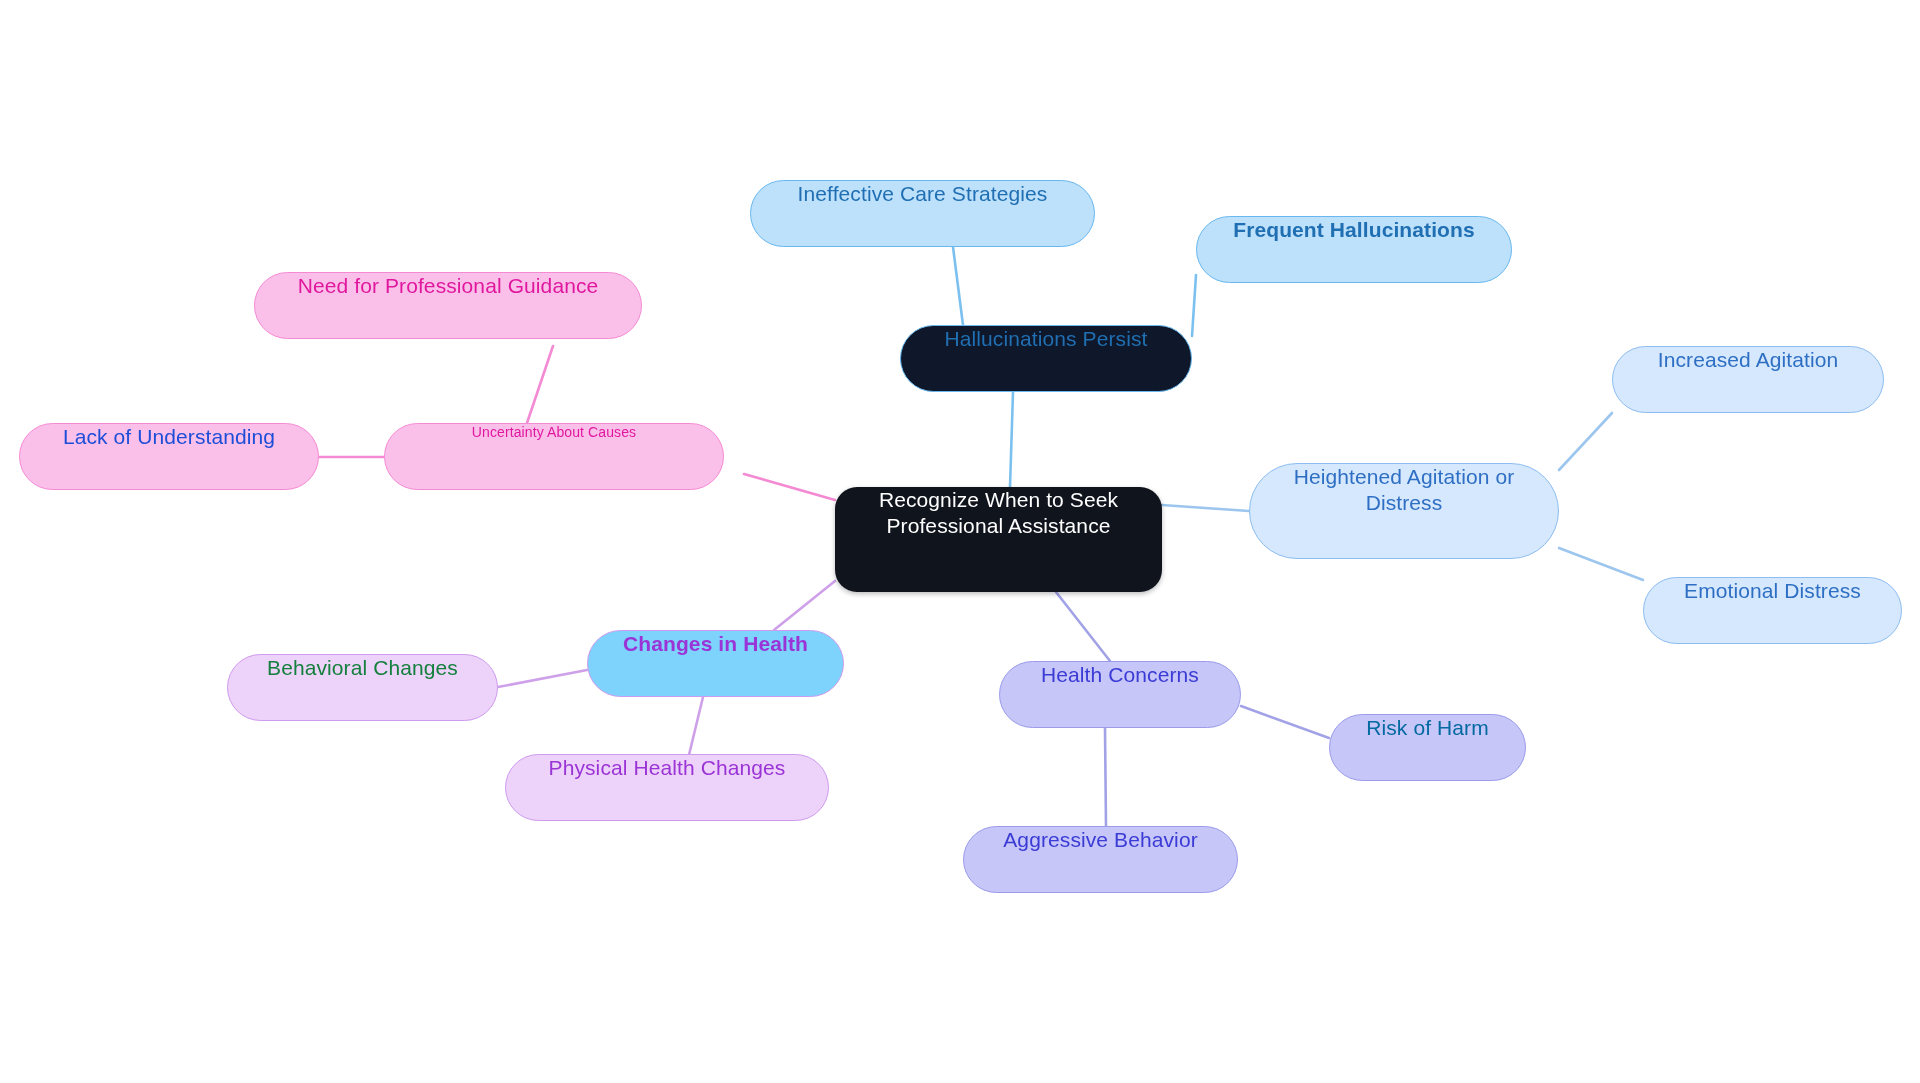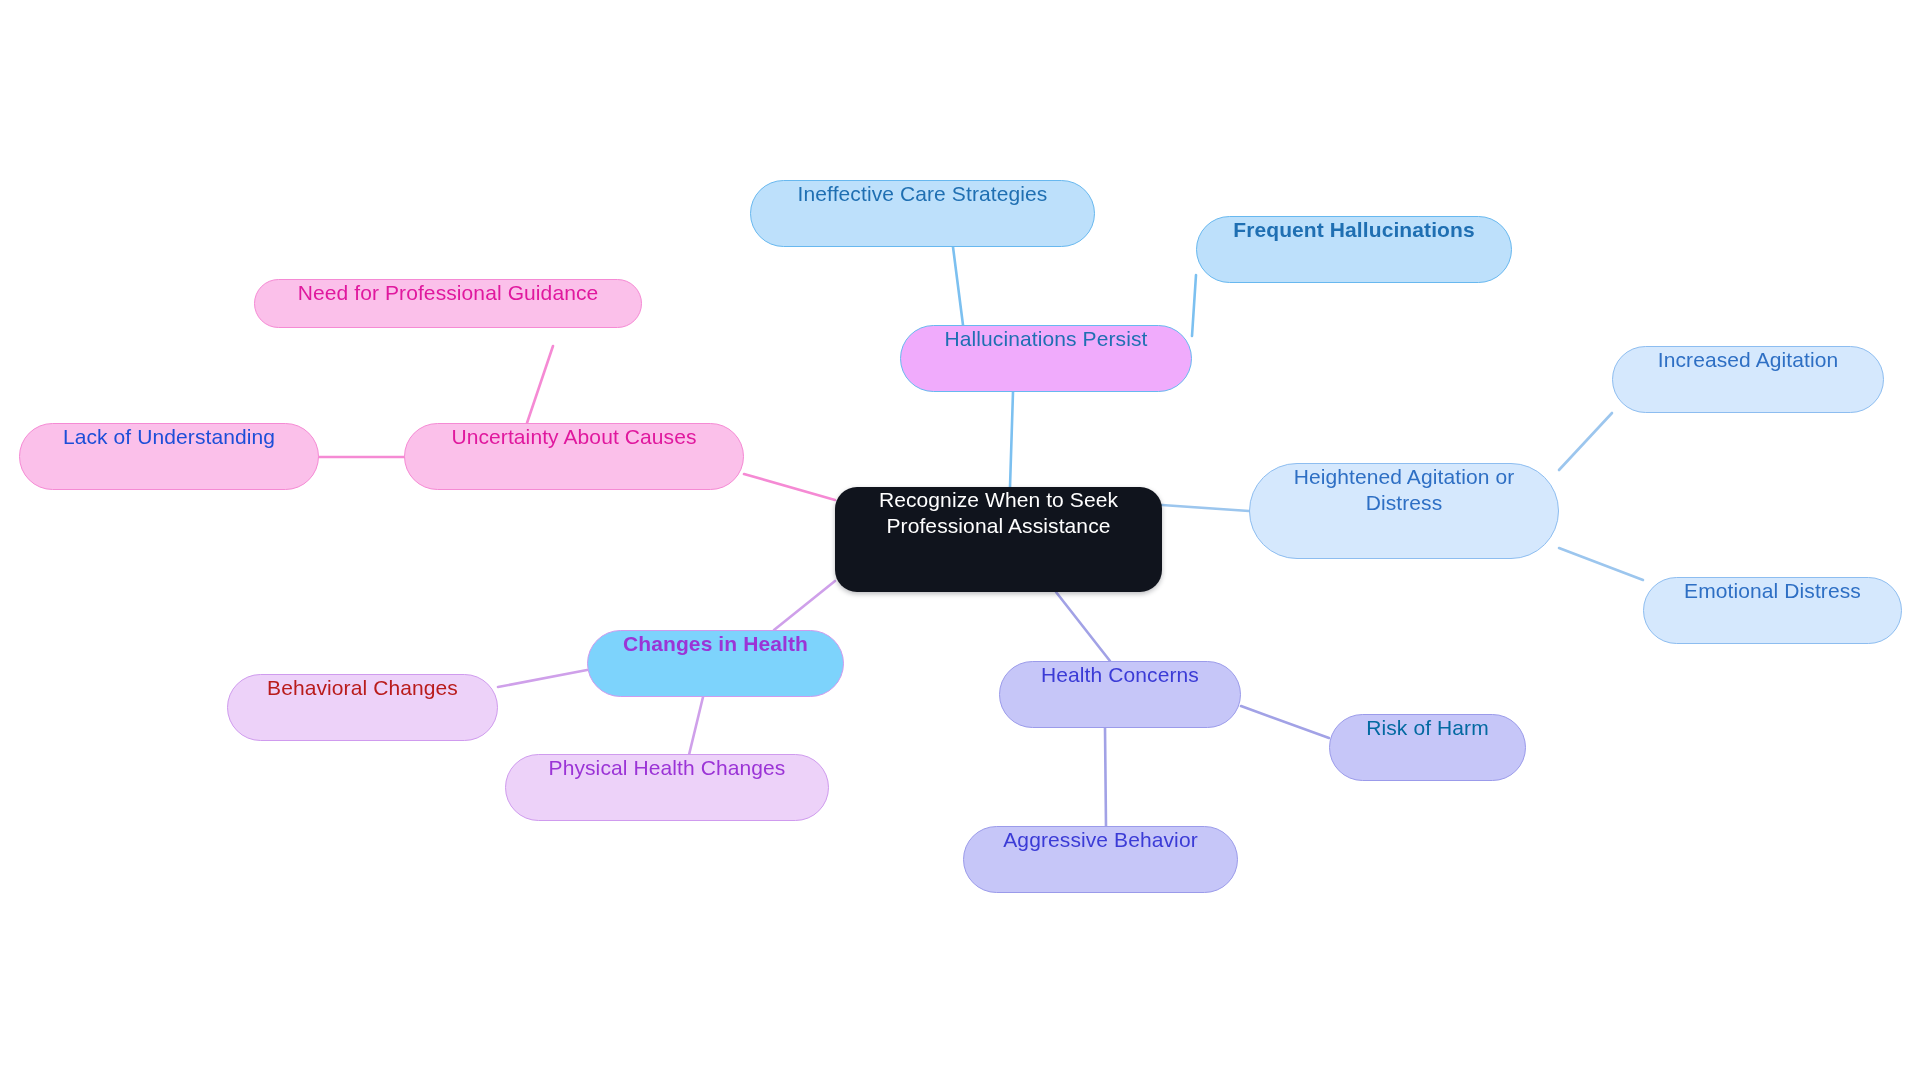--- a/index.html
+++ b/index.html
@@ -73,21 +73,21 @@
       <line x1="703" y1="697" x2="680" y2="792" stroke="#cfa0ea" stroke-width="2.6" stroke-linecap="round"></line>
       <line x1="835" y1="500" x2="744" y2="474" stroke="#f58ad4" stroke-width="2.6" stroke-linecap="round"></line>
       <line x1="404" y1="457" x2="319" y2="457" stroke="#f58ad4" stroke-width="2.6" stroke-linecap="round"></line>
       <line x1="527" y1="423" x2="553" y2="346" stroke="#f58ad4" stroke-width="2.6" stroke-linecap="round"></line>
     </svg>
   <div id="nodes-layer">
       <div class="node root" style="left: 835px; top: 487px; width: 327px; height: 105px; font-size: 21px;">
         <span class="node-label">Recognize When to Seek
 Professional Assistance</span>
       </div>
-      <div class="node" style="left: 900px; top: 325px; width: 292px; height: 67px; font-size: 21px; background: #f0abfc; border-color: rgb(104, 184, 239); color: rgb(31, 111, 178);">
+      <div class="node" style="left: 900px; top: 325px; width: 292px; height: 67px; font-size: 21px; background: #0f172a; border-color: rgb(104, 184, 239); color: rgb(31, 111, 178);">
         <span class="node-label">Hallucinations Persist</span>
       </div>
       <div class="node" style="left: 750px; top: 180px; width: 345px; height: 67px; font-size: 21px; background: rgb(189, 224, 251); border-color: rgb(104, 184, 239); color: rgb(31, 111, 178);">
         <span class="node-label">Ineffective Care Strategies</span>
       </div>
       <div class="node" style="left: 1196px; top: 216px; width: 316px; height: 67px; font-size: 21px; background: rgb(189, 224, 251); border-color: rgb(104, 184, 239); color: rgb(31, 111, 178); font-weight: bold;">
         <span class="node-label">Frequent Hallucinations</span>
       </div>
       <div class="node" style="left: 1249px; top: 463px; width: 310px; height: 96px; font-size: 21px; background: rgb(213, 232, 253); border-color: rgb(141, 189, 240); color: rgb(46, 111, 196);">
         <span class="node-label">Heightened Agitation or
@@ -104,29 +104,29 @@
       </div>
       <div class="node" style="left: 1329px; top: 714px; width: 197px; height: 67px; font-size: 21px; background: rgb(198, 198, 248); border-color: rgb(155, 155, 234); color: #0369a1;">
         <span class="node-label">Risk of Harm</span>
       </div>
       <div class="node" style="left: 963px; top: 826px; width: 275px; height: 67px; font-size: 21px; background: rgb(198, 198, 248); border-color: rgb(155, 155, 234); color: rgb(59, 59, 214);">
         <span class="node-label">Aggressive Behavior</span>
       </div>
       <div class="node" style="left: 587px; top: 630px; width: 257px; height: 67px; font-size: 21px; background: #7dd3fc; border-color: rgb(207, 155, 238); color: rgb(155, 52, 214); font-weight: bold;">
         <span class="node-label">Changes in Health</span>
       </div>
-      <div class="node" style="left: 227px; top: 674px; width: 271px; height: 67px; font-size: 21px; background: rgb(237, 210, 249); border-color: rgb(207, 155, 238); color: #b91c1c;">
+      <div class="node" style="left: 227px; top: 654px; width: 271px; height: 67px; font-size: 21px; background: rgb(237, 210, 249); border-color: rgb(207, 155, 238); color: #15803d;">
         <span class="node-label">Behavioral Changes</span>
       </div>
       <div class="node" style="left: 505px; top: 754px; width: 324px; height: 67px; font-size: 21px; background: rgb(237, 210, 249); border-color: rgb(207, 155, 238); color: rgb(155, 52, 214);">
         <span class="node-label">Physical Health Changes</span>
       </div>
-      <div class="node" style="left: 404px; top: 423px; width: 340px; height: 67px; font-size: 21px; background: rgb(251, 192, 234); border-color: rgb(245, 138, 212); color: rgb(224, 24, 158);">
+      <div class="node" style="left: 384px; top: 423px; width: 340px; height: 67px; font-size: 14px; background: rgb(251, 192, 234); border-color: rgb(245, 138, 212); color: rgb(224, 24, 158);">
         <span class="node-label">Uncertainty About Causes</span>
       </div>
       <div class="node" style="left: 19px; top: 423px; width: 300px; height: 67px; font-size: 21px; background: rgb(251, 192, 234); border-color: rgb(245, 138, 212); color: #1d4ed8;">
         <span class="node-label">Lack of Understanding</span>
       </div>
-      <div class="node" style="left: 254px; top: 279px; width: 388px; height: 49px; font-size: 21px; background: rgb(251, 192, 234); border-color: rgb(245, 138, 212); color: rgb(224, 24, 158);">
+      <div class="node" style="left: 254px; top: 272px; width: 388px; height: 67px; font-size: 21px; background: rgb(251, 192, 234); border-color: rgb(245, 138, 212); color: rgb(224, 24, 158);">
         <span class="node-label">Need for Professional Guidance</span>
       </div>
     </div>
 </div>
 
 </body></html>

